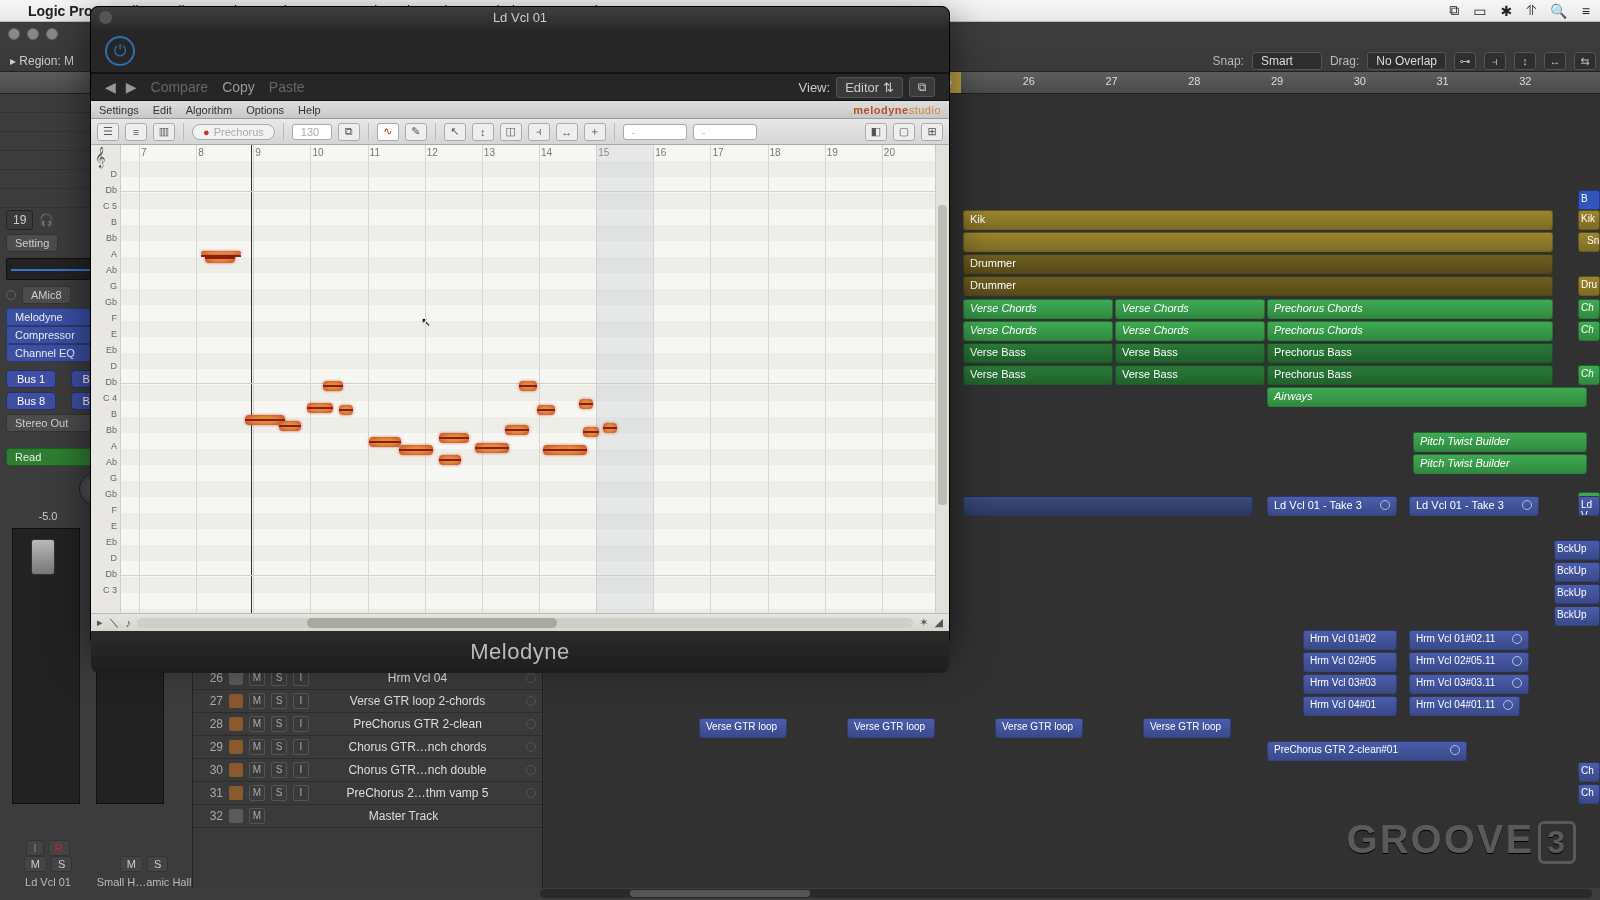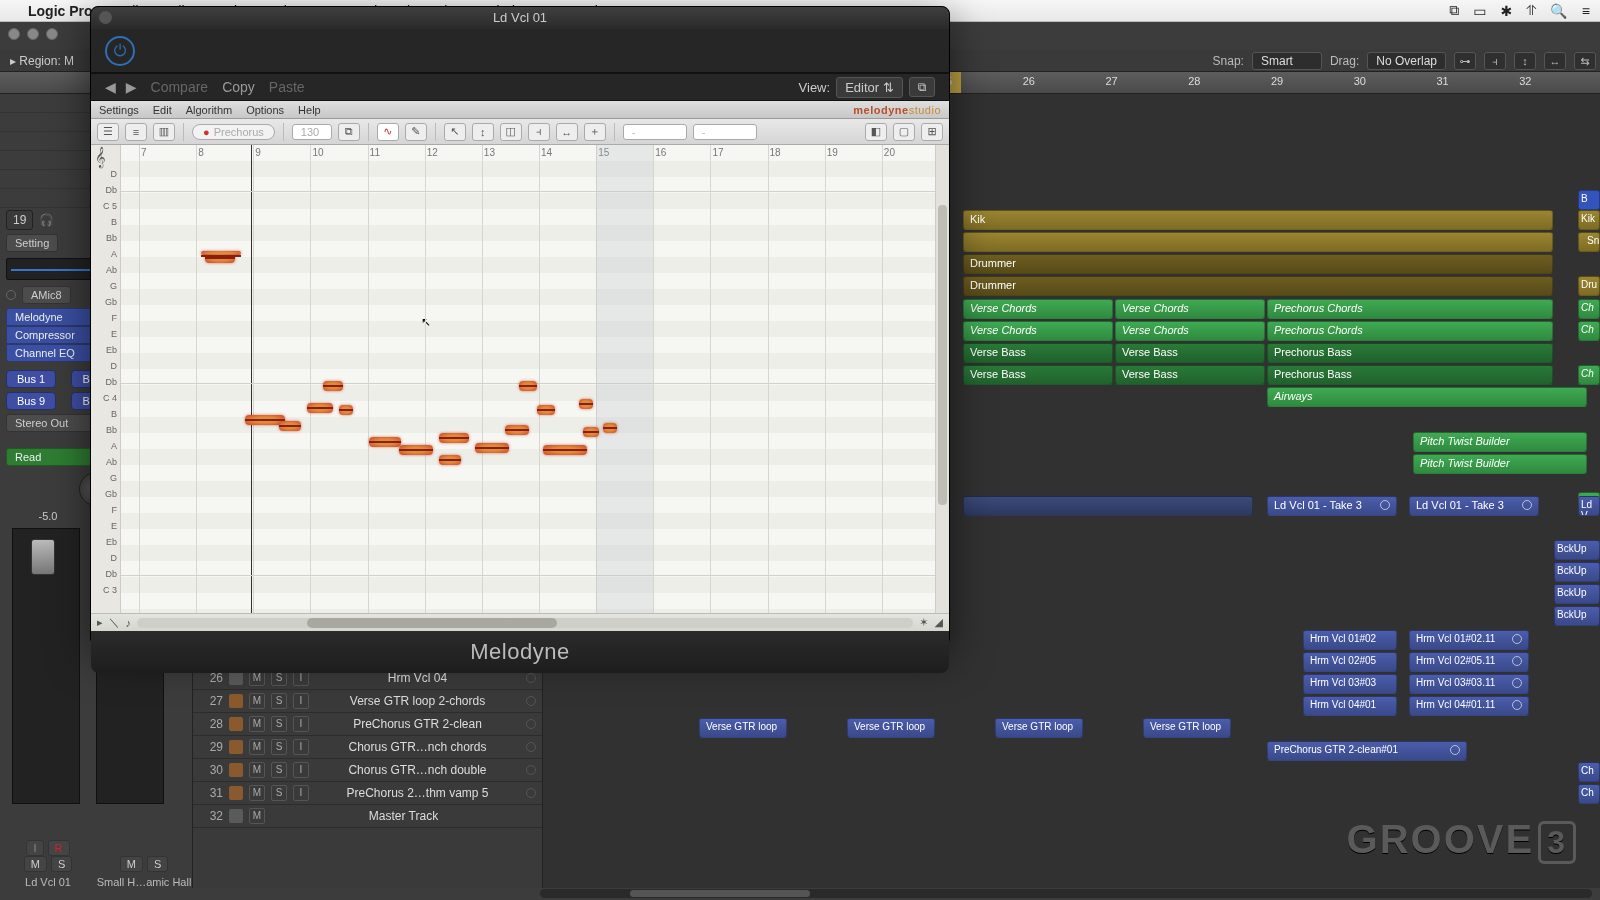--- a/index.html
+++ b/index.html
@@ -226,21 +226,21 @@
         <span class="btn gray">AMic8</span>
       </div>
     <div class="val-row" style="flex-direction:column;align-items:stretch;gap:0;">
       <span class="btn" style="border-radius:3px 3px 0 0;background:#3b4fa3;">Melodyne</span>
       <span class="btn" style="border-radius:0;background:#3b4fa3;">Compressor</span>
       <span class="btn" style="border-radius:0 0 3px 3px;background:#3b4fa3;">Channel EQ</span>
     </div>
     <div style="padding-top:4px;">
       <span class="bus">Bus 1</span>
       <span class="bus">Bus 2</span>
-      <span class="bus">Bus 9</span>
+      <span class="bus">Bus 8</span>
       <span class="bus">Bus 5</span>
     </div>
     <div class="val-row">
         <span class="btn gray" style="width:100%;">Stereo Out</span>
       </div>
     <div style="height:12px;"></div>
     <div class="val-row">
         <span class="btn" style="background:#2e7d32;border-color:#1b5e20;width:100%;">Read</span>
       </div>
     <div class="knob"></div>
@@ -392,21 +392,21 @@
     <div class="edge blue" style="top:490px;width:46px;">BckUp</div>
     <div class="edge blue" style="top:512px;width:46px;">BckUp</div>
 
     <div class="region blue regionloop" style="top:536px;left:760px;width:94px;">Hrm Vcl 01#02</div>
     <div class="region blue regionloop" style="top:536px;left:866px;width:120px;"><span>Hrm Vcl 01#02.11</span><span class="o"></span></div>
     <div class="region blue regionloop" style="top:558px;left:760px;width:94px;">Hrm Vcl 02#05</div>
     <div class="region blue regionloop" style="top:558px;left:866px;width:120px;"><span>Hrm Vcl 02#05.11</span><span class="o"></span></div>
     <div class="region blue regionloop" style="top:580px;left:760px;width:94px;">Hrm Vcl 03#03</div>
     <div class="region blue regionloop" style="top:580px;left:866px;width:120px;"><span>Hrm Vcl 03#03.11</span><span class="o"></span></div>
     <div class="region blue regionloop" style="top:602px;left:760px;width:94px;">Hrm Vcl 04#01</div>
-    <div class="region blue regionloop" style="top:602px;left:866px;width:120px;"><span>Hrm Vcl 04#01.11</span><span class="o"></span></div>
+    <div class="region blue regionloop" style="top:602px;left:866px;width:111px;"><span>Hrm Vcl 04#01.11</span><span class="o"></span></div>
 
     <div class="region blue regionloop" style="top:624px;left:156px;width:88px;">Verse GTR loop</div>
     <div class="region blue regionloop" style="top:624px;left:304px;width:88px;">Verse GTR loop</div>
     <div class="region blue regionloop" style="top:624px;left:452px;width:88px;">Verse GTR loop</div>
     <div class="region blue regionloop" style="top:624px;left:600px;width:88px;">Verse GTR loop</div>
     <div class="region blue regionloop" style="top:647px;left:724px;width:200px;"><span>PreChorus GTR 2-clean#01</span><span class="o"></span></div>
     <div class="edge blue" style="top:668px;">Ch</div>
     <div class="edge blue" style="top:690px;">Ch</div>
     <div class="edge blue" style="top:96px;background:#3355bb;">B</div>
 

